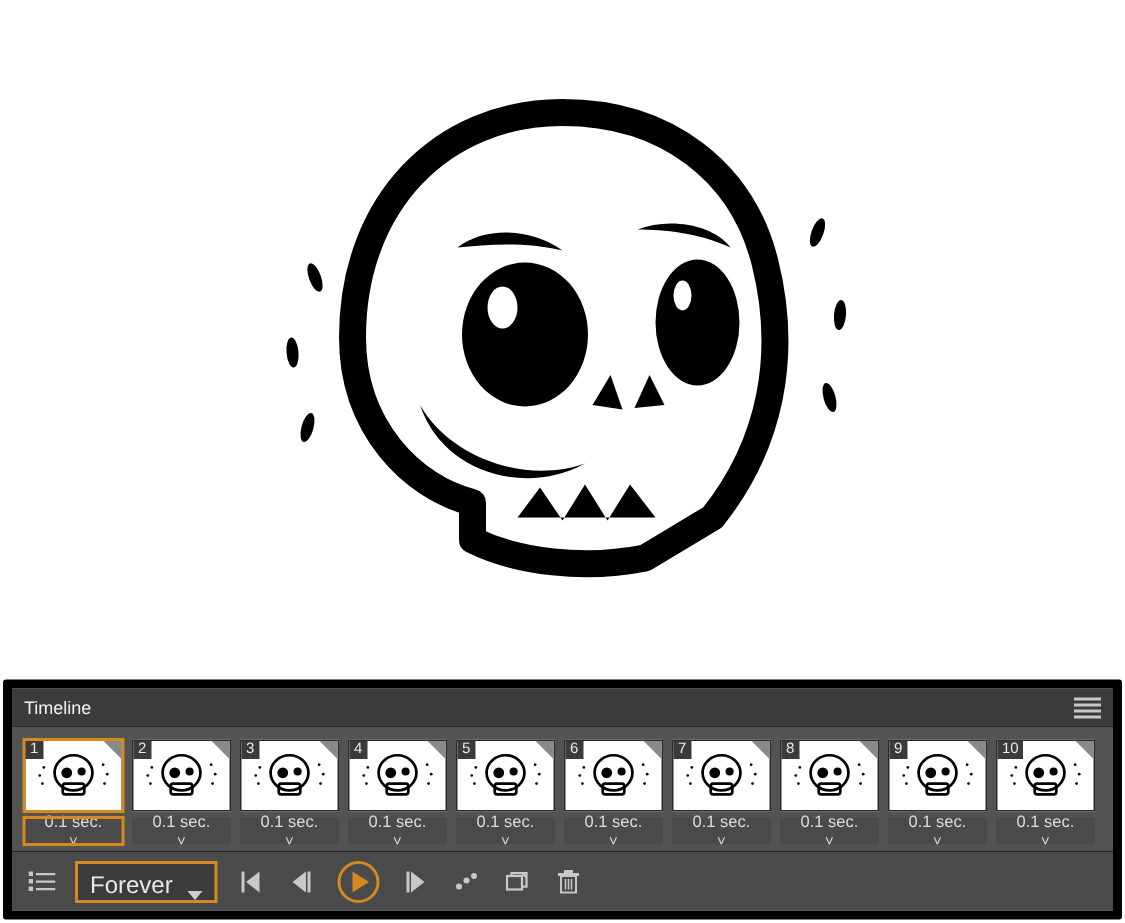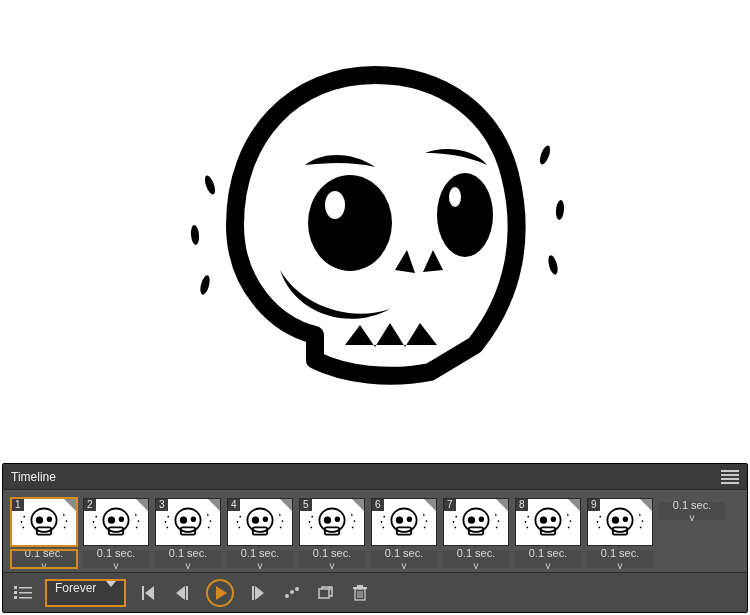--- a/index.html
+++ b/index.html
@@ -20,21 +20,21 @@
     justify-content: center;
   }
   .canvas svg { display:block; }
 
   .timeline-panel {
     position: absolute;
     left: 2px;
     right: 2px;
     bottom: 2px;
     background: #c4b5fd;
-    border: 1px solid #000000;
+    border: 6px solid #000000;
     border-radius: 2px;
     margin-top: 31px;
   }
   .timeline-header {
     height: 26px;
     background: #3b3b3b;
     display: flex;
     align-items: center;
     justify-content: space-between;
     padding: 0 8px;
@@ -118,24 +118,24 @@
     width:20px; height:20px;
     display:flex; align-items:center; justify-content:center;
     cursor:pointer;
     color:#d0d0d0;
     fill:#d0d0d0;
   }
   .icon-btn svg { display:block; }
 
   .loop-select {
     display:flex;
-    align-items:flex-start;
+    align-items:flex-end;
     background:#3b3b3b;
     color:#e8e8e8;
-    font-size:12px;
+    font-size:16px;
     height:24px;
     padding:0 8px;
     gap:10px;
     outline:2px solid #d48a1f;
     cursor:pointer;
   }
   .loop-select .tri {
     width:0;height:0;border-left:5px solid transparent;border-right:5px solid transparent;border-top:6px solid #cfcfcf;
   }
 
@@ -457,20 +457,41 @@
               <circle cx="53" cy="26" r="1"></circle>
  </g>
 </svg>
     </div>
     <div class="delay">
       <span>0.1 sec.</span>
           <span class="v">˅</span>
     </div>
       </div>
       <div class="frame">
+    <div class="thumb-wrap">
+      <span class="num-badge">10</span>
+      <span class="corner"></span>
+
+<svg class="thumb-svg" viewBox="0 0 60 40">
+ <g stroke="#000" stroke-width="2" fill="none">
+  <ellipse cx="30" cy="18" rx="14" ry="13"></ellipse>
+  <rect x="22" y="26" width="16" height="8" rx="2" fill="none"></rect>
+ </g>
+ <g fill="#000">
+  <circle cx="25" cy="18" r="4"></circle>
+              <circle cx="36" cy="17" r="3"></circle>
+  <circle cx="8" cy="14" r="1"></circle>
+              <circle cx="5" cy="20" r="1"></circle>
+              <circle cx="7" cy="26" r="1"></circle>
+  <circle cx="52" cy="12" r="1"></circle>
+              <circle cx="55" cy="19" r="1"></circle>
+              <circle cx="53" cy="26" r="1"></circle>
+ </g>
+</svg>
+    </div>
     <div class="delay">
       <span>0.1 sec.</span>
           <span class="v">˅</span>
     </div>
       </div>
     </div>
 
   <div class="controls-row">
     <div class="icon-btn">
       <svg width="18" height="16" viewBox="0 0 18 16">

